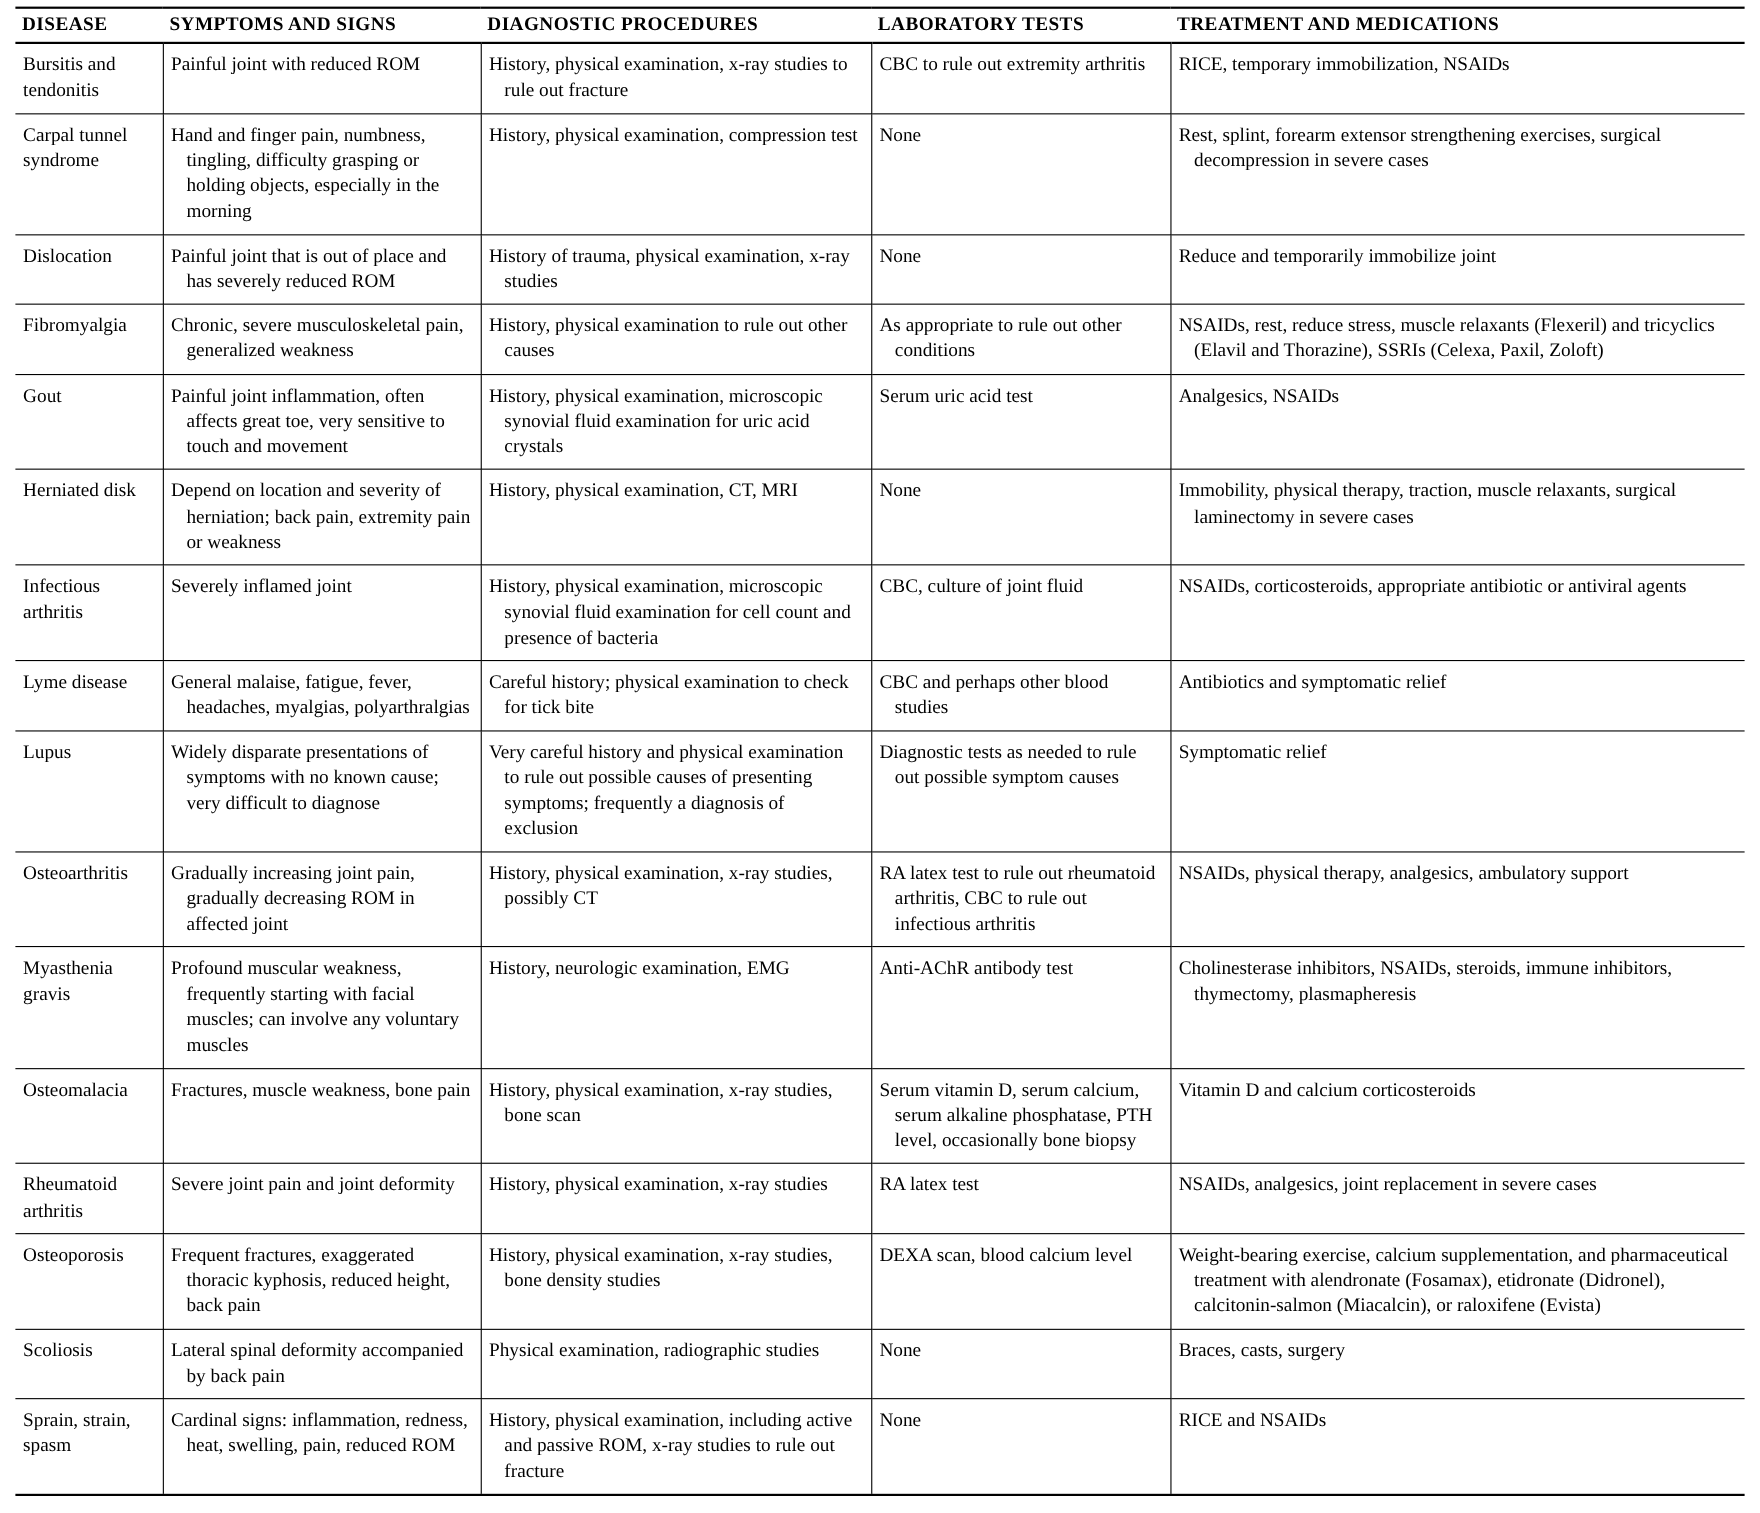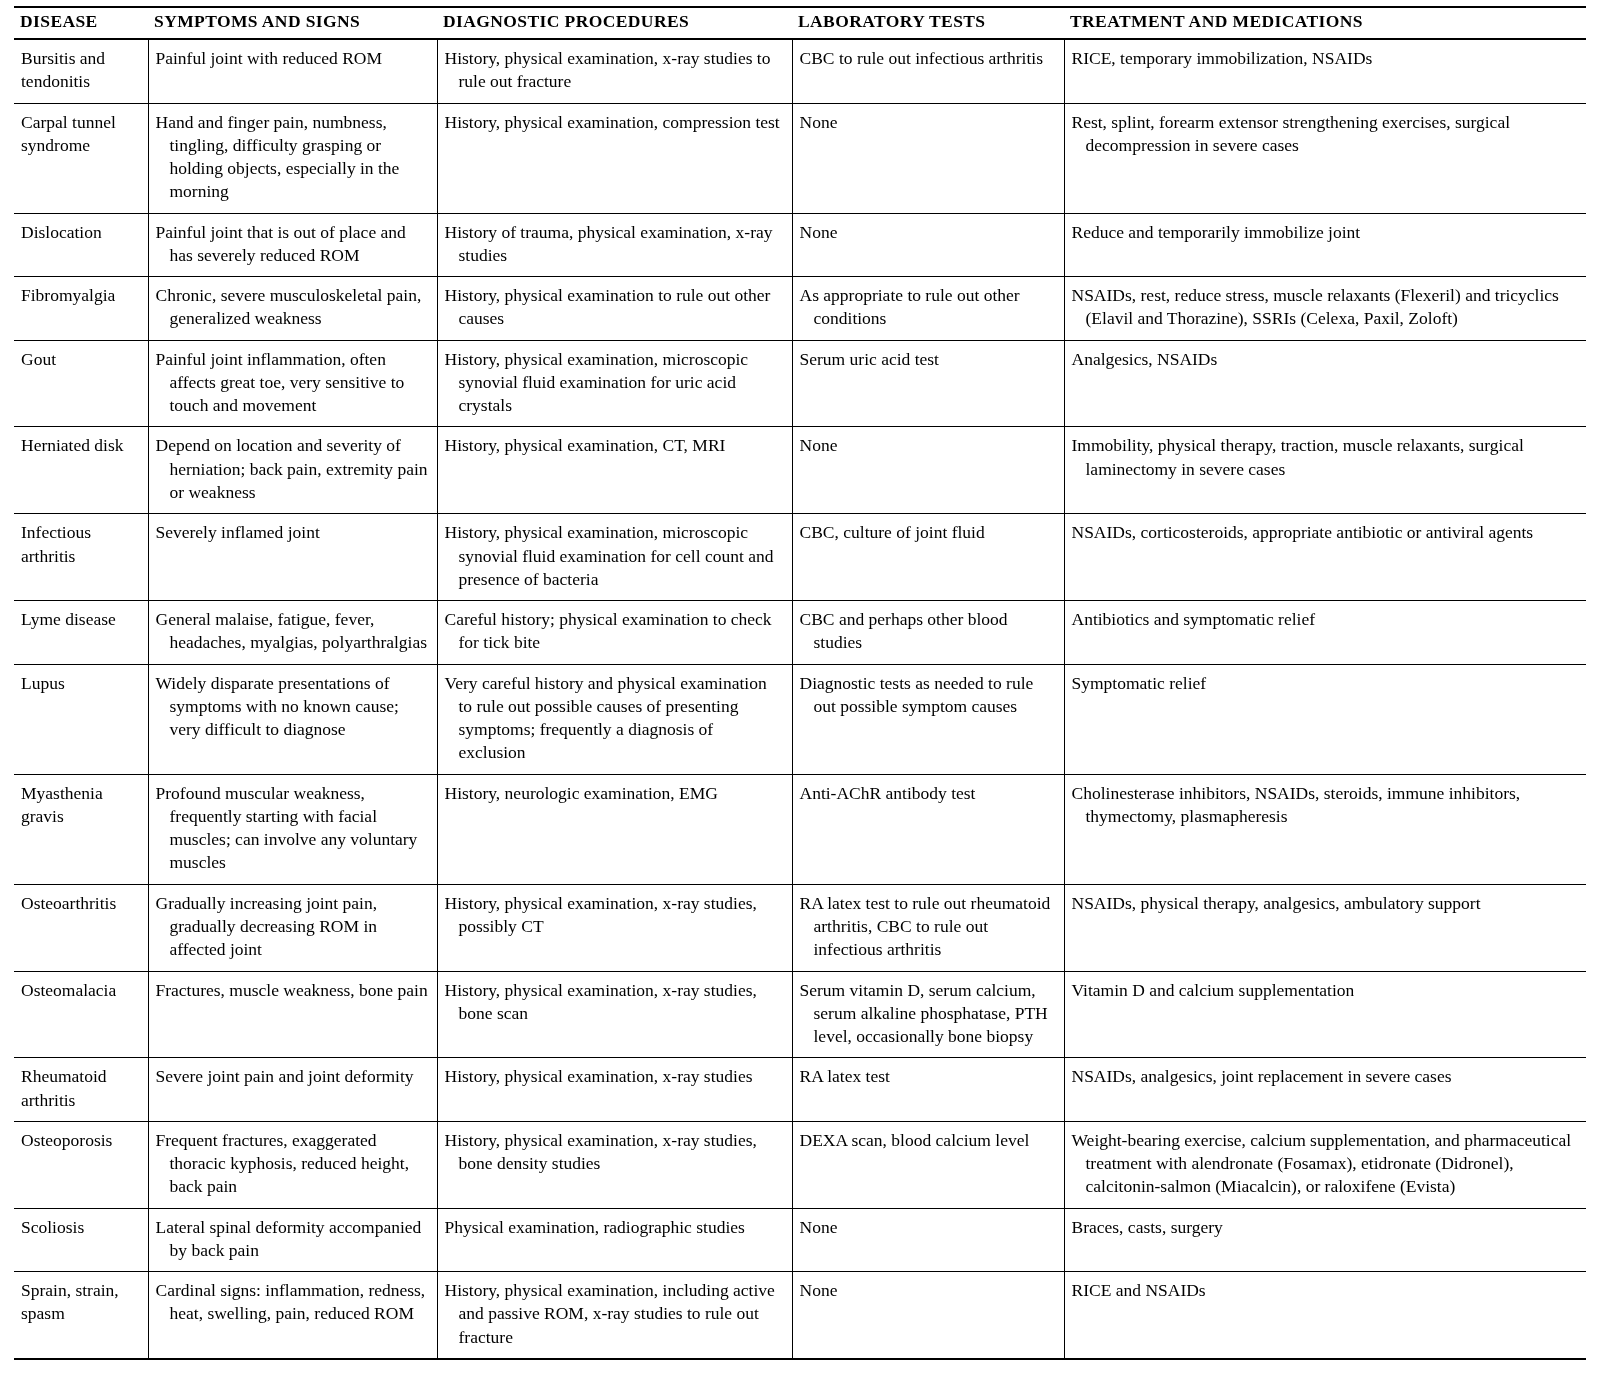--- a/index.html
+++ b/index.html
@@ -86,21 +86,21 @@
         <th>DIAGNOSTIC PROCEDURES</th>
         <th>LABORATORY TESTS</th>
         <th>TREATMENT AND MEDICATIONS</th>
       </tr>
     </thead>
     <tbody id="tbody">
         <tr>
           <td class="col-disease">Bursitis and tendonitis</td>
           <td class="hang">Painful joint with reduced ROM</td>
           <td class="hang">History, physical examination, x-ray studies to rule out fracture</td>
-          <td class="hang">CBC to rule out infectious arthritis</td>
+          <td class="hang">CBC to rule out extremity arthritis</td>
           <td class="hang">RICE, temporary immobilization, NSAIDs</td>
         </tr>
         <tr>
           <td class="col-disease">Carpal tunnel syndrome</td>
           <td class="hang">Hand and finger pain, numbness, tingling, difficulty grasping or holding objects, especially in the morning</td>
           <td class="hang">History, physical examination, compression test</td>
           <td class="hang">None</td>
           <td class="hang">Rest, splint, forearm extensor strengthening exercises, surgical decompression in severe cases</td>
         </tr>
         <tr>
@@ -146,39 +146,39 @@
           <td class="hang">Antibiotics and symptomatic relief</td>
         </tr>
         <tr>
           <td class="col-disease">Lupus</td>
           <td class="hang">Widely disparate presentations of symptoms with no known cause; very difficult to diagnose</td>
           <td class="hang">Very careful history and physical examination to rule out possible causes of presenting symptoms; frequently a diagnosis of exclusion</td>
           <td class="hang">Diagnostic tests as needed to rule out possible symptom causes</td>
           <td class="hang">Symptomatic relief</td>
         </tr>
         <tr>
+          <td class="col-disease">Osteoarthritis</td>
+          <td class="hang">Gradually increasing joint pain, gradually decreasing ROM in affected joint</td>
+          <td class="hang">History, physical examination, x-ray studies, possibly CT</td>
+          <td class="hang">RA latex test to rule out rheumatoid arthritis, CBC to rule out infectious arthritis</td>
+          <td class="hang">NSAIDs, physical therapy, analgesics, ambulatory support</td>
+        </tr>
+        <tr>
           <td class="col-disease">Myasthenia gravis</td>
           <td class="hang">Profound muscular weakness, frequently starting with facial muscles; can involve any voluntary muscles</td>
           <td class="hang">History, neurologic examination, EMG</td>
           <td class="hang">Anti-AChR antibody test</td>
           <td class="hang">Cholinesterase inhibitors, NSAIDs, steroids, immune inhibitors, thymectomy, plasmapheresis</td>
         </tr>
         <tr>
-          <td class="col-disease">Osteoarthritis</td>
-          <td class="hang">Gradually increasing joint pain, gradually decreasing ROM in affected joint</td>
-          <td class="hang">History, physical examination, x-ray studies, possibly CT</td>
-          <td class="hang">RA latex test to rule out rheumatoid arthritis, CBC to rule out infectious arthritis</td>
-          <td class="hang">NSAIDs, physical therapy, analgesics, ambulatory support</td>
-        </tr>
-        <tr>
           <td class="col-disease">Osteomalacia</td>
           <td class="hang">Fractures, muscle weakness, bone pain</td>
           <td class="hang">History, physical examination, x-ray studies, bone scan</td>
           <td class="hang">Serum vitamin D, serum calcium, serum alkaline phosphatase, PTH level, occasionally bone biopsy</td>
-          <td class="hang">Vitamin D and calcium supplementation</td>
+          <td class="hang">Vitamin D and calcium corticosteroids</td>
         </tr>
         <tr>
           <td class="col-disease">Rheumatoid arthritis</td>
           <td class="hang">Severe joint pain and joint deformity</td>
           <td class="hang">History, physical examination, x-ray studies</td>
           <td class="hang">RA latex test</td>
           <td class="hang">NSAIDs, analgesics, joint replacement in severe cases</td>
         </tr>
         <tr>
           <td class="col-disease">Osteoporosis</td>

